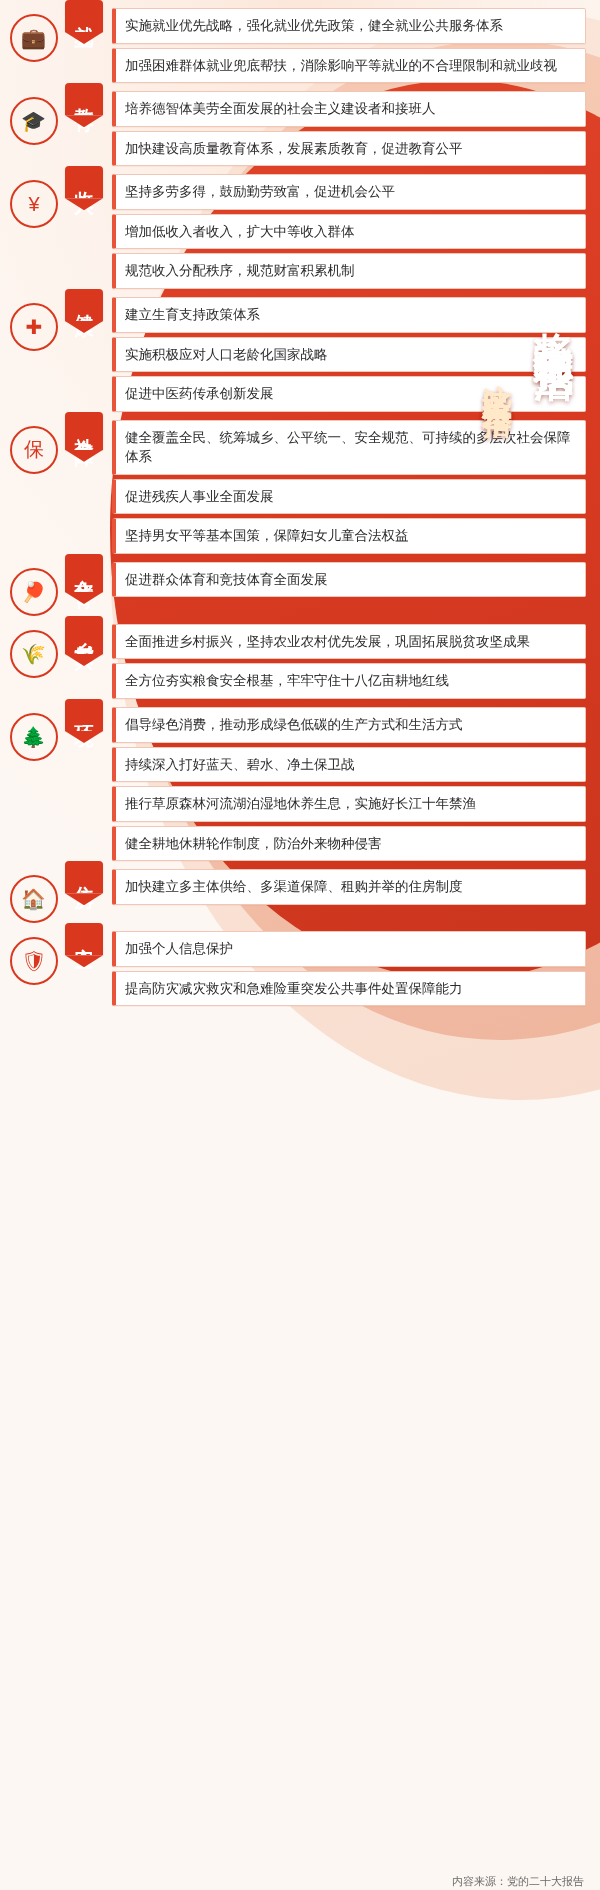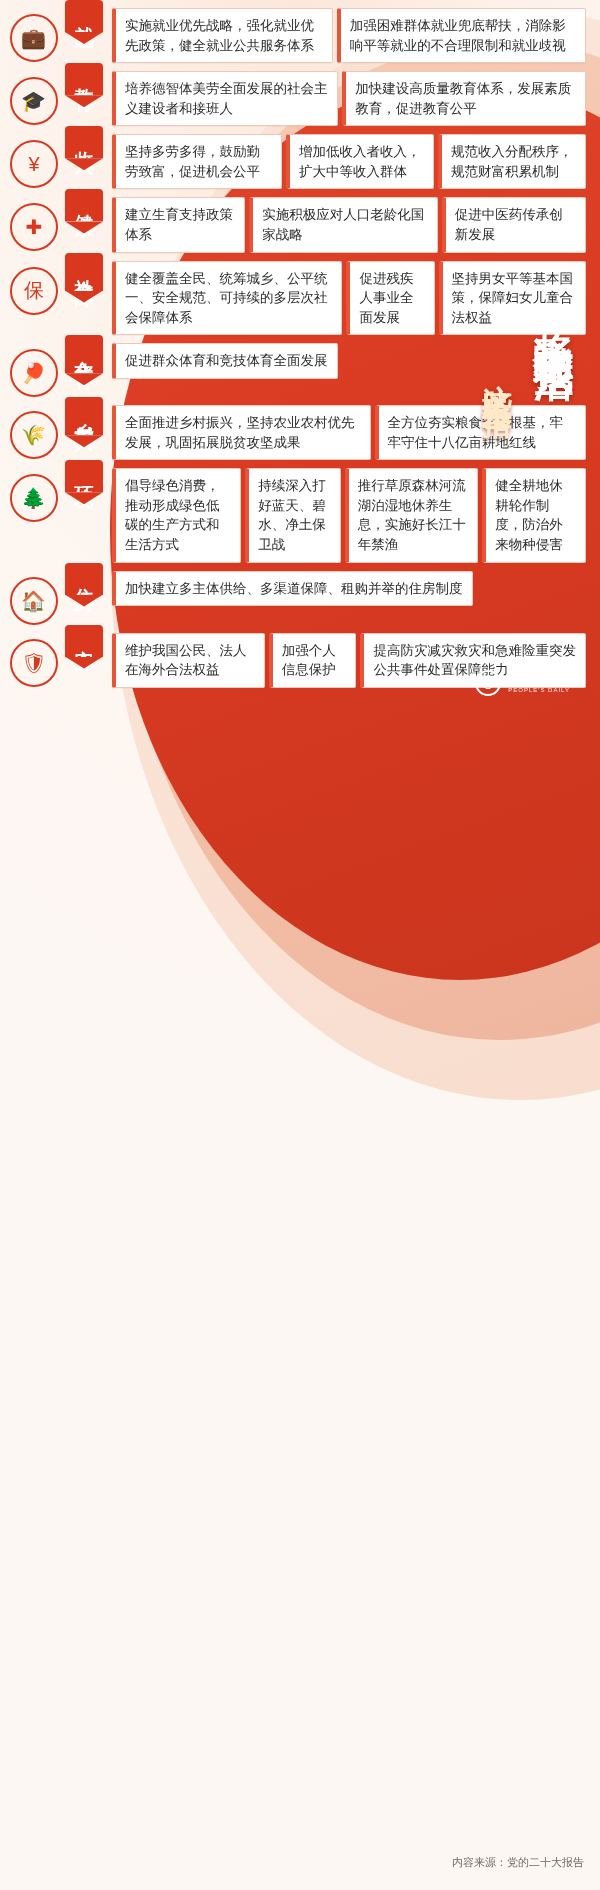--- a/index.html
+++ b/index.html
@@ -85,29 +85,29 @@
     writing-mode:vertical-rl;text-orientation:upright;letter-spacing:3px;
     padding:10px 6px 16px 6px;border-radius:4px 4px 0 0;
     position:relative;
     box-shadow:0 1px 2px rgba(0,0,0,.12);
   }
   .cat:after{
     content:"";position:absolute;left:0;right:0;bottom:-12px;height:12px;
     background:#d9381f;
     clip-path:polygon(0 0,100% 0,50% 100%);
   }
-  .items{flex:1 1 auto;display:flex;flex-direction:row;gap:4px;padding-top:8px;min-width:0;}
+  .items{flex:1 1 auto;display:flex;flex-direction:column;gap:4px;padding-top:8px;min-width:0;}
   .item{
     background:#ffffff;border:1px solid #f0c7b6;border-left:4px solid #e8543a;
     color:#2b2b2b;font-size:13.5px;line-height:1.45;
     padding:7px 9px;border-radius:2px;
     box-shadow:0 1px 1px rgba(170,70,40,.06);
   }
   .src{
-    position:absolute;right:16px;bottom:20px;z-index:5;
+    position:absolute;right:16px;bottom:1px;z-index:5;
     font-size:11px;color:#6b6b6b;text-align:right;
   }
 </style>
 </head>
 <body>
 
 <div id="page">
 
   <div class="arc3"></div>
   <div class="arc2"></div>
@@ -219,21 +219,20 @@
         <div class="items">
           <div class="item">加快建立多主体供给、多渠道保障、租购并举的住房制度</div>
         </div>
       </div>
       <div class="row">
         <div class="icon">🛡</div>
         <div class="catwrap">
           <div class="cat">安全</div>
         </div>
         <div class="items">
-          <div class="item">维护我国公民、法人在海外合法权益</div>
           <div class="item">加强个人信息保护</div>
           <div class="item">提高防灾减灾救灾和急难险重突发公共事件处置保障能力</div>
         </div>
       </div>
     </div>
 
   <div class="src">内容来源：党的二十大报告</div>
 </div>
 
 </body></html>

